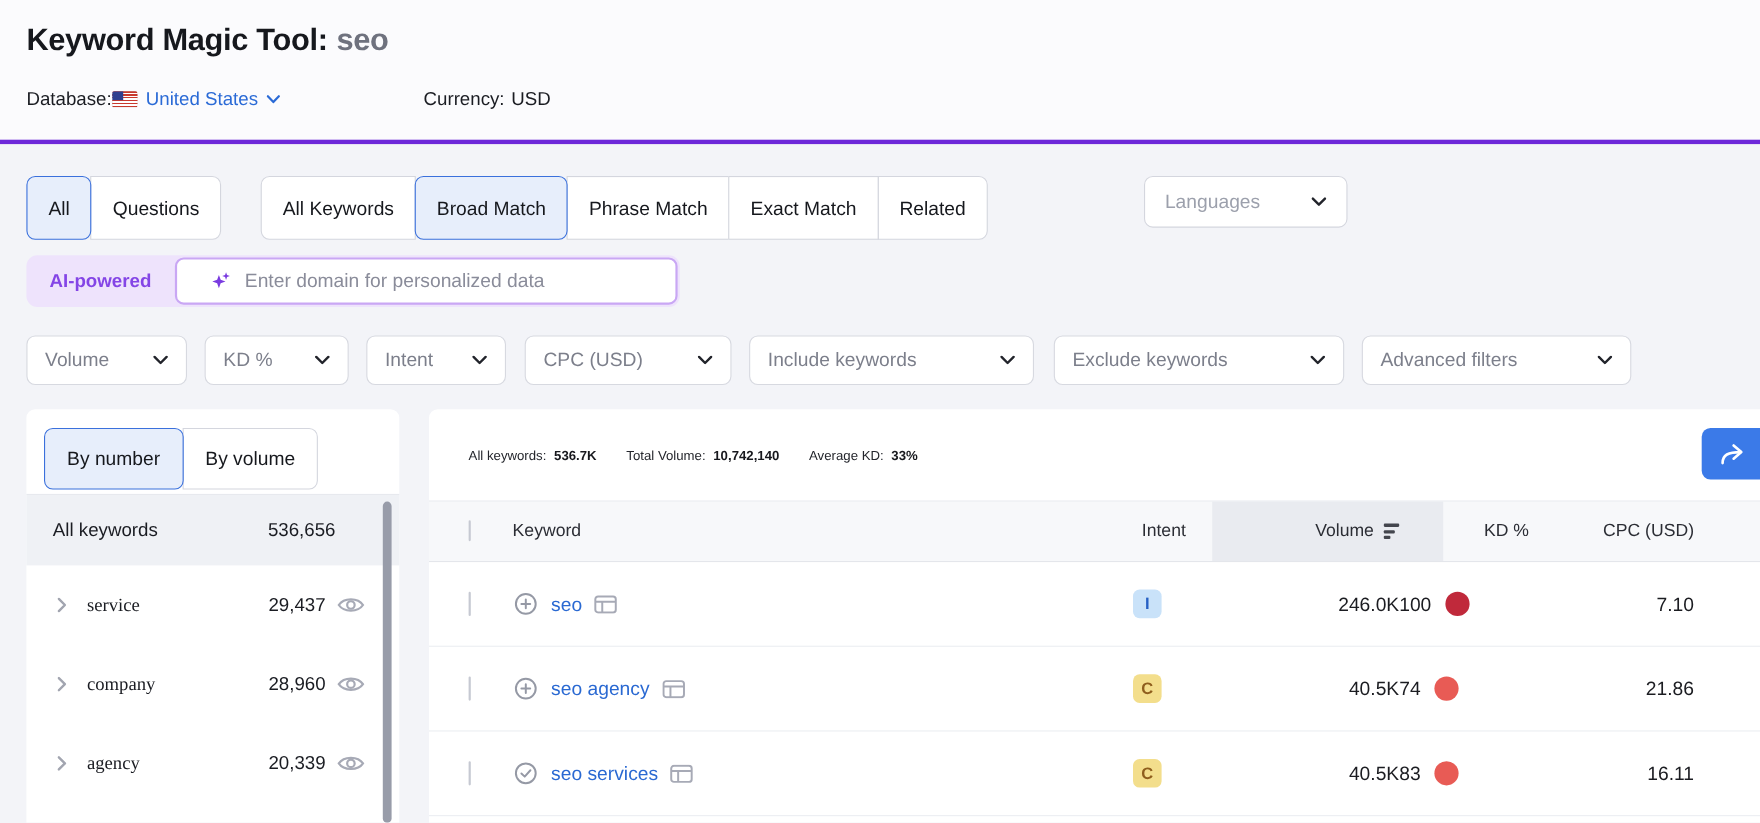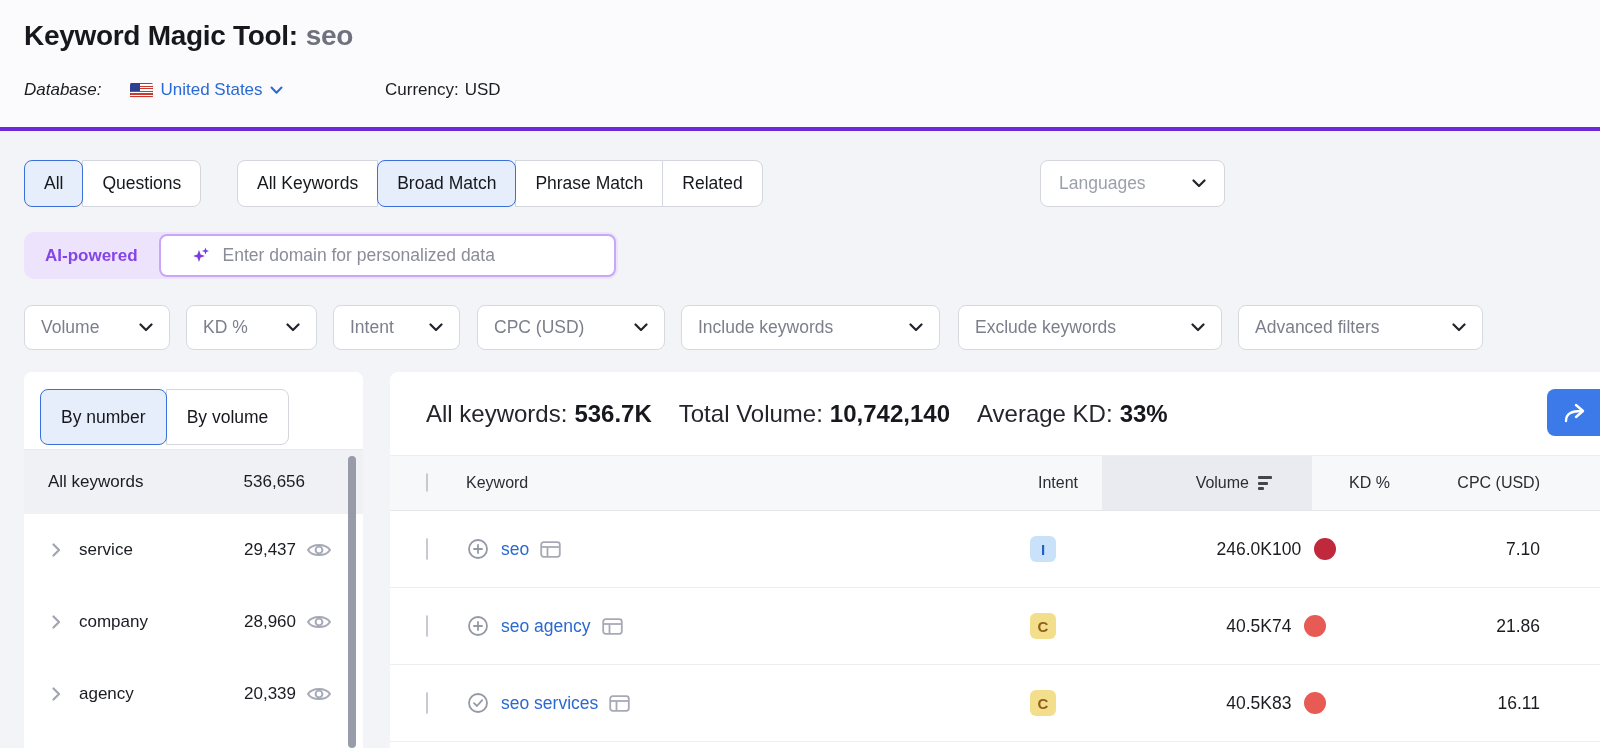--- a/index.html
+++ b/index.html
@@ -9,30 +9,30 @@
     background:#F3F4F8;
     font-family:"Liberation Sans","DejaVu Sans",sans-serif;
     color:#1A1C22;
   }
   
   .header-band { position:absolute; top:0; left:0; right:0; height:131px;
     background:#FBFBFD; border-bottom:4px solid #6d28d9; }
   .page-title { position:absolute; left:24px; top:20px; font-size:28px; font-weight:700; color:#16181D; letter-spacing:-0.3px; }
   .page-title .query { color:#6F727E; font-weight:600; margin-left:8px; }
   .db-row { position:absolute; left:24px; top:80px; font-size:17px; display:flex; align-items:center; }
-  .db-label { color:#1A1C22; margin-right:28px;font-style:italic; }
+  .db-label { color:#1A1C22; margin-right:0; }
   .flag { position:relative; width:23px; height:15px; border-radius:2px; overflow:hidden; margin-right:8px; flex:0 0 auto;
     background:repeating-linear-gradient(180deg,#C8392E 0 1.3px,#fff 1.3px 2.6px); box-shadow:inset 0 0 0 0.5px rgba(0,0,0,.15); }
   .flag .canton { position:absolute; left:0; top:0; width:10px; height:8px; background:#2E3F8F; }
   .db-link { color:#2A6AD6; display:flex; align-items:center; gap:7px; cursor:pointer; }
   .currency { position:absolute; left:385px; top:80px; font-size:17px; }
   .currency b { font-weight:400; margin-left:6px; }
   .chev { display:inline-block; }
   
-  .seg { position:absolute; top:160px; height:47px; display:inline-flex;border-radius:18px; }
+  .seg { position:absolute; top:160px; height:58px; display:inline-flex;border-radius:18px; }
   .seg .tab { position:relative; background:#fff; border:1px solid #D4D6DE; margin-left:-1px;
     padding:0 19px; display:flex; align-items:center; font-size:17.5px; color:#16181D; cursor:pointer; white-space:nowrap; }
   .seg .tab:first-child { border-radius:8px 0 0 8px; margin-left:0; }
   .seg .tab:last-child { border-radius:0 8px 8px 0; }
   .seg .tab.sel { background:#E7EEFB; border:1.5px solid #3A70DC; z-index:2; border-radius:8px; }
   .languages-btn { position:absolute; left:1040px; top:160px; width:185px; height:47px; background:#fff;
     border:1px solid #D4D6DE; border-radius:8px; display:flex; align-items:center; justify-content:space-between;
     padding:0 18px; font-size:17.5px; color:#9CA0AC; cursor:pointer; }
   
   .ai-bar { position:absolute; left:24px; top:232px; width:594px; height:47px; background:#EEE3FC;
@@ -51,26 +51,26 @@
     font-size:17.5px; color:#16181D; cursor:pointer; white-space:nowrap; }
   .seg2 .tab:first-child { border-radius:8px 0 0 8px; margin-left:0; }
   .seg2 .tab:last-child { border-radius:0 8px 8px 0; }
   .seg2 .tab.sel { background:#E7EEFB; border:1.5px solid #3A70DC; z-index:2; border-radius:8px; }
   .left-divider { position:absolute; left:0; right:0; top:77px; height:1px; background:#E7E9EE; }
   .all-row { position:absolute; left:0; right:0; top:78px; height:64px; background:#EFF1F5;
     display:flex; align-items:center; padding:0 58px 0 24px; font-size:17px; cursor:pointer; }
   .all-row .cnt { margin-left:auto; }
   .group-list { position:absolute; left:0; right:0; top:142px; bottom:0; overflow:hidden; }
   .group-row { height:72px; display:flex; align-items:center; padding:0 31px 0 28px; font-size:17px; cursor:pointer; }
-  .group-row .lbl { margin-left:18px; }
+  .group-row .lbl { margin-left:18px;font-family:Liberation Serif, serif; }
   .group-row .cnt { margin-left:auto; margin-right:10px; }
   .lscroll { position:absolute; right:7px; top:84px; bottom:0; width:8px; border-radius:4px; background:#989CA9; }
   
   .right-card { position:absolute; left:390px; top:372px; right:0; bottom:0; background:#fff; border-radius:8px 0 0 0; }
-  .stats { position:absolute; left:0; right:0; top:0; height:83px; display:flex; align-items:center; padding-left:36px; font-size:24px; color:#24262C; }
+  .stats { position:absolute; left:0; right:0; top:0; height:83px; display:flex; align-items:center; padding-left:36px; font-size:12px; color:#24262C; }
   .stats .stat { margin-right:27px; }
   .stats .stat b { font-weight:700; color:#17181D; margin-left:7px; }
   .share-btn { position:absolute; right:0; top:17px; width:53px; height:47px; background:#3B7AE8; border-radius:8px 0 0 8px;
     display:flex; align-items:center; justify-content:center; cursor:pointer; }
   .thead { position:absolute; left:0; right:0; top:83px; height:56px; background:#F7F8FA;
     border-top:1px solid #ECEEF2; border-bottom:1px solid #E4E6EB; font-size:16px; color:#2B2D34; }
   .vol-shade { position:absolute; left:712px; top:0; bottom:0; width:210px; background:#E9EBF0; }
   .cols { position:relative; display:grid; grid-template-columns:40px 544px 96px 166px 118px 150px;
     padding-left:36px; align-items:center; height:100%; }
   .cell-r { text-align:right; }
@@ -118,20 +118,21 @@
 </div>
 
 <div class="seg" style="left:24px">
   <div class="tab sel">All</div>
   <div class="tab">Questions</div>
 </div>
 <div class="seg" style="left:237px">
   <div class="tab">All Keywords</div>
   <div class="tab sel">Broad Match</div>
   <div class="tab">Phrase Match</div>
+  <div class="tab">Exact Match</div>
   <div class="tab">Related</div>
 </div>
 <div class="languages-btn">
   <span>Languages</span>
   <svg width="14" height="9" viewBox="0 0 14 9">
       <path d="M1.5 1.5 L7 7 L12.5 1.5" fill="none" stroke="#22242B" stroke-width="2.2" stroke-linecap="round" stroke-linejoin="round"></path>
     </svg>
 </div>
 
 <div class="ai-bar">

